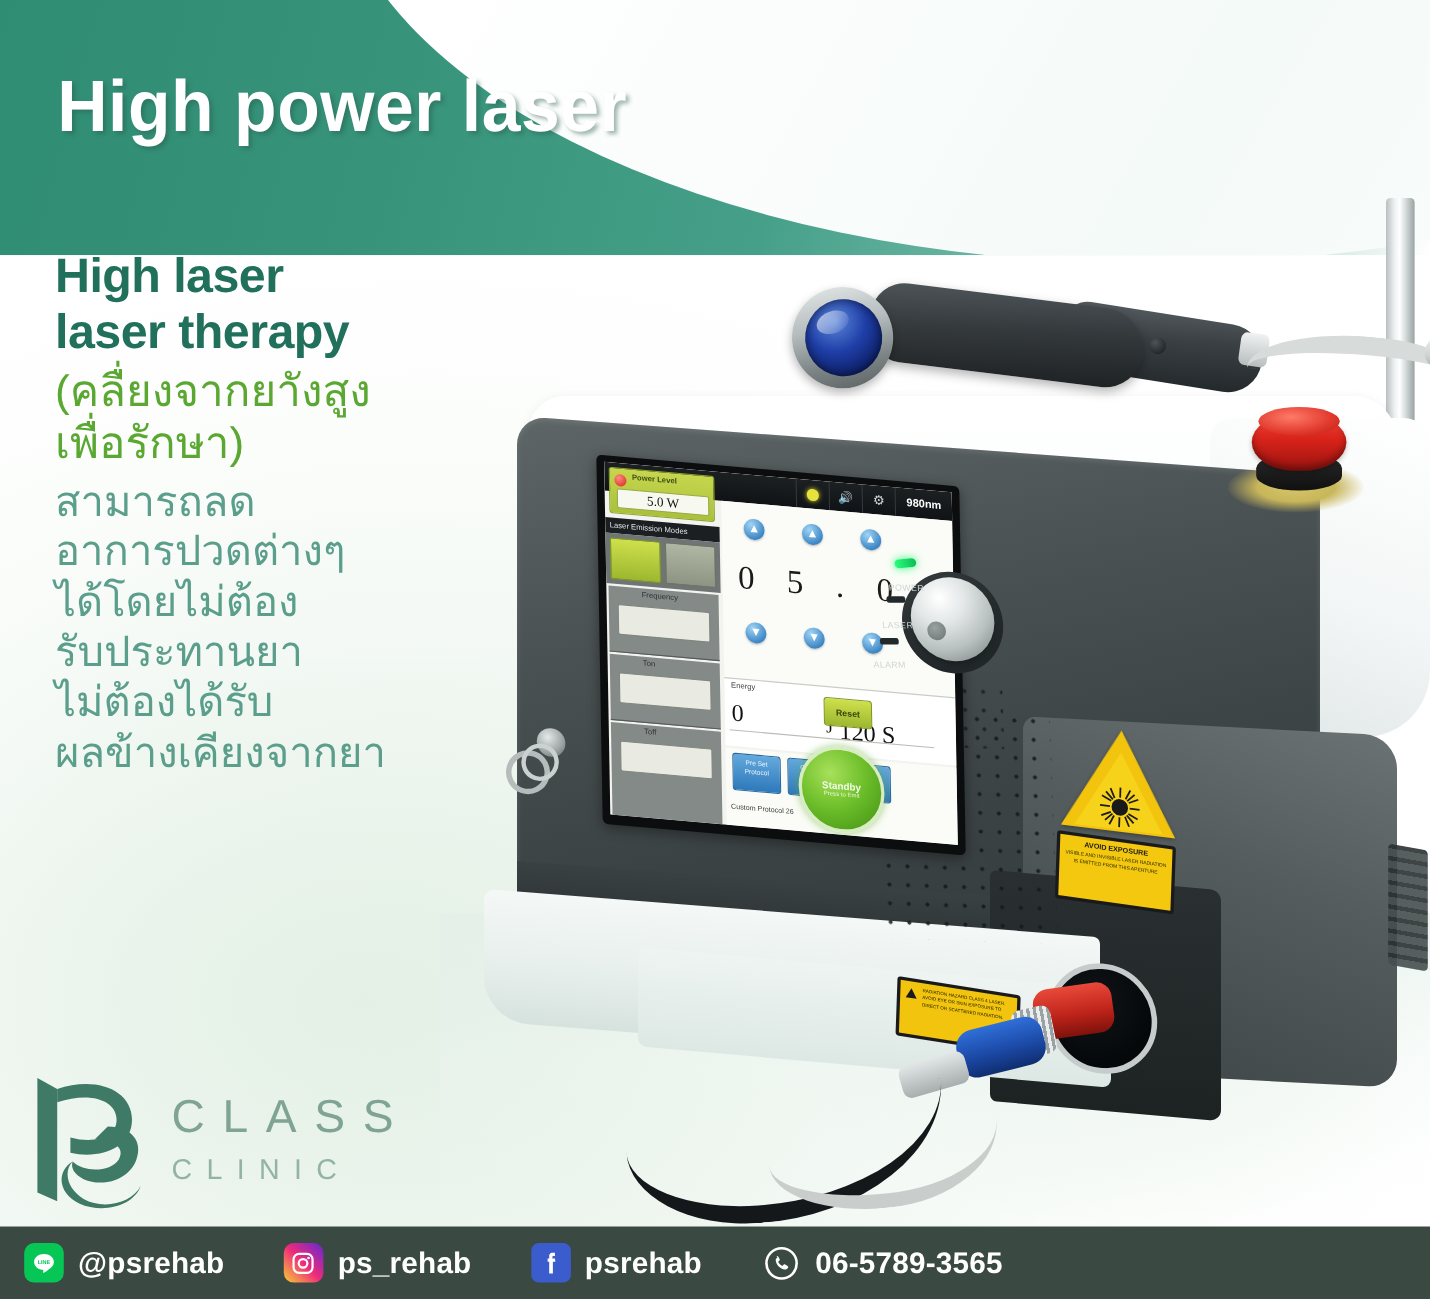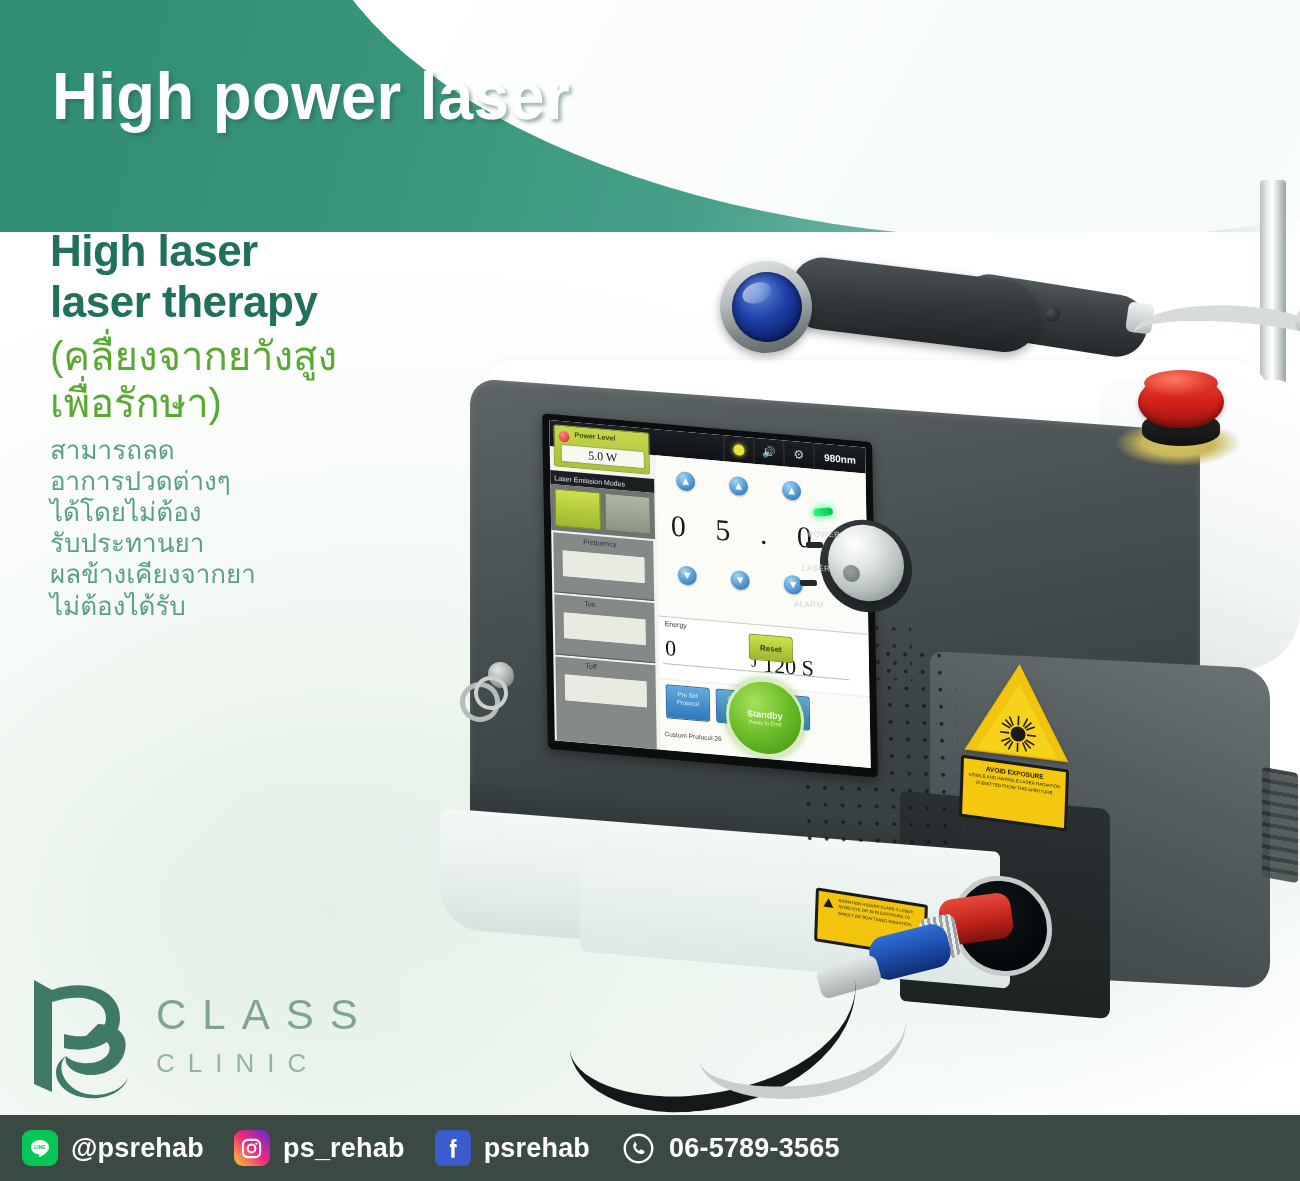--- a/index.html
+++ b/index.html
@@ -58,41 +58,41 @@
   .headline{
     font-size:44px; font-weight:bold; color:#20705c; line-height:1.16;
     letter-spacing:-0.5px;
   }
   .sub-thai{
     margin-top:6px;
     font-size:40px; font-weight:500; color:#5aa832; line-height:1.17;
   }
   .body-thai{
     margin-top:8px;
-    font-size:26px; font-weight:400; color:#5a9e8b; line-height:1.20;
+    font-size:38px; font-weight:400; color:#5a9e8b; line-height:1.20;
   }
 
   
   .logo{ position:absolute; left:18px; top:968px; width:400px; height:135px; }
   .logo-mark{ position:absolute; left:6px; top:4px; width:118px; height:128px; }
   .logo-text{ position:absolute; left:138px; top:26px; }
   .logo-rehab{
     font-size:42px; letter-spacing:16px; color:#7fa496; font-weight:400; line-height:1;
   }
   .logo-clinic{
     margin-top:14px; font-size:26px; letter-spacing:13px; color:#93b3a7; font-weight:400; line-height:1;
   }
 
   
   .footer{
     position:absolute; left:0; bottom:0; width:1300px; height:66px;
     background:#3a4a42;
     display:flex; align-items:center;
   }
-  .f-item{ display:flex; align-items:center; margin-left:30px; }
+  .f-item{ display:flex; align-items:center; margin-left:54px; }
   .f-item:first-child{ margin-left:22px; }
   .f-label{ color:#ffffff; font-size:27px; font-weight:bold; margin-left:13px; letter-spacing:0.2px; }
   .ico{ width:36px; height:36px; border-radius:9px; display:flex; align-items:center; justify-content:center; flex:0 0 auto; }
   .ico-line{ background:#06c755; }
   .ico-ig{ background:linear-gradient(45deg,#f9ce34 0%,#ee2a7b 50%,#6228d7 100%); }
   .ico-fb{ background:#3b5ccc; border-radius:7px; }
   .ico-phone{ background:transparent; }
 
   
   .device{ position:absolute; left:400px; top:190px; width:900px; height:930px; }
@@ -564,22 +564,22 @@
   </div>
   <div class="sub-thai">
     <div>(คลื่ยงจากยาังสูง</div>
     <div>เพื่อรักษา)</div>
   </div>
   <div class="body-thai">
     <div>สามารถลด</div>
     <div>อาการปวดต่างๆ</div>
     <div>ได้โดยไม่ต้อง</div>
     <div>รับประทานยา</div>
+    <div>ไม่ต้องได้รับ</div>
     <div>ผลข้างเคียงจากยา</div>
-    <div>ไม่ต้องได้รับ</div>
   </div>
 </div>
 
 <div class="device">
   <div class="surface"></div>
 
   <div class="pole"></div>
   <div class="pole-base"></div>
 
   <div class="shell-top"></div>

